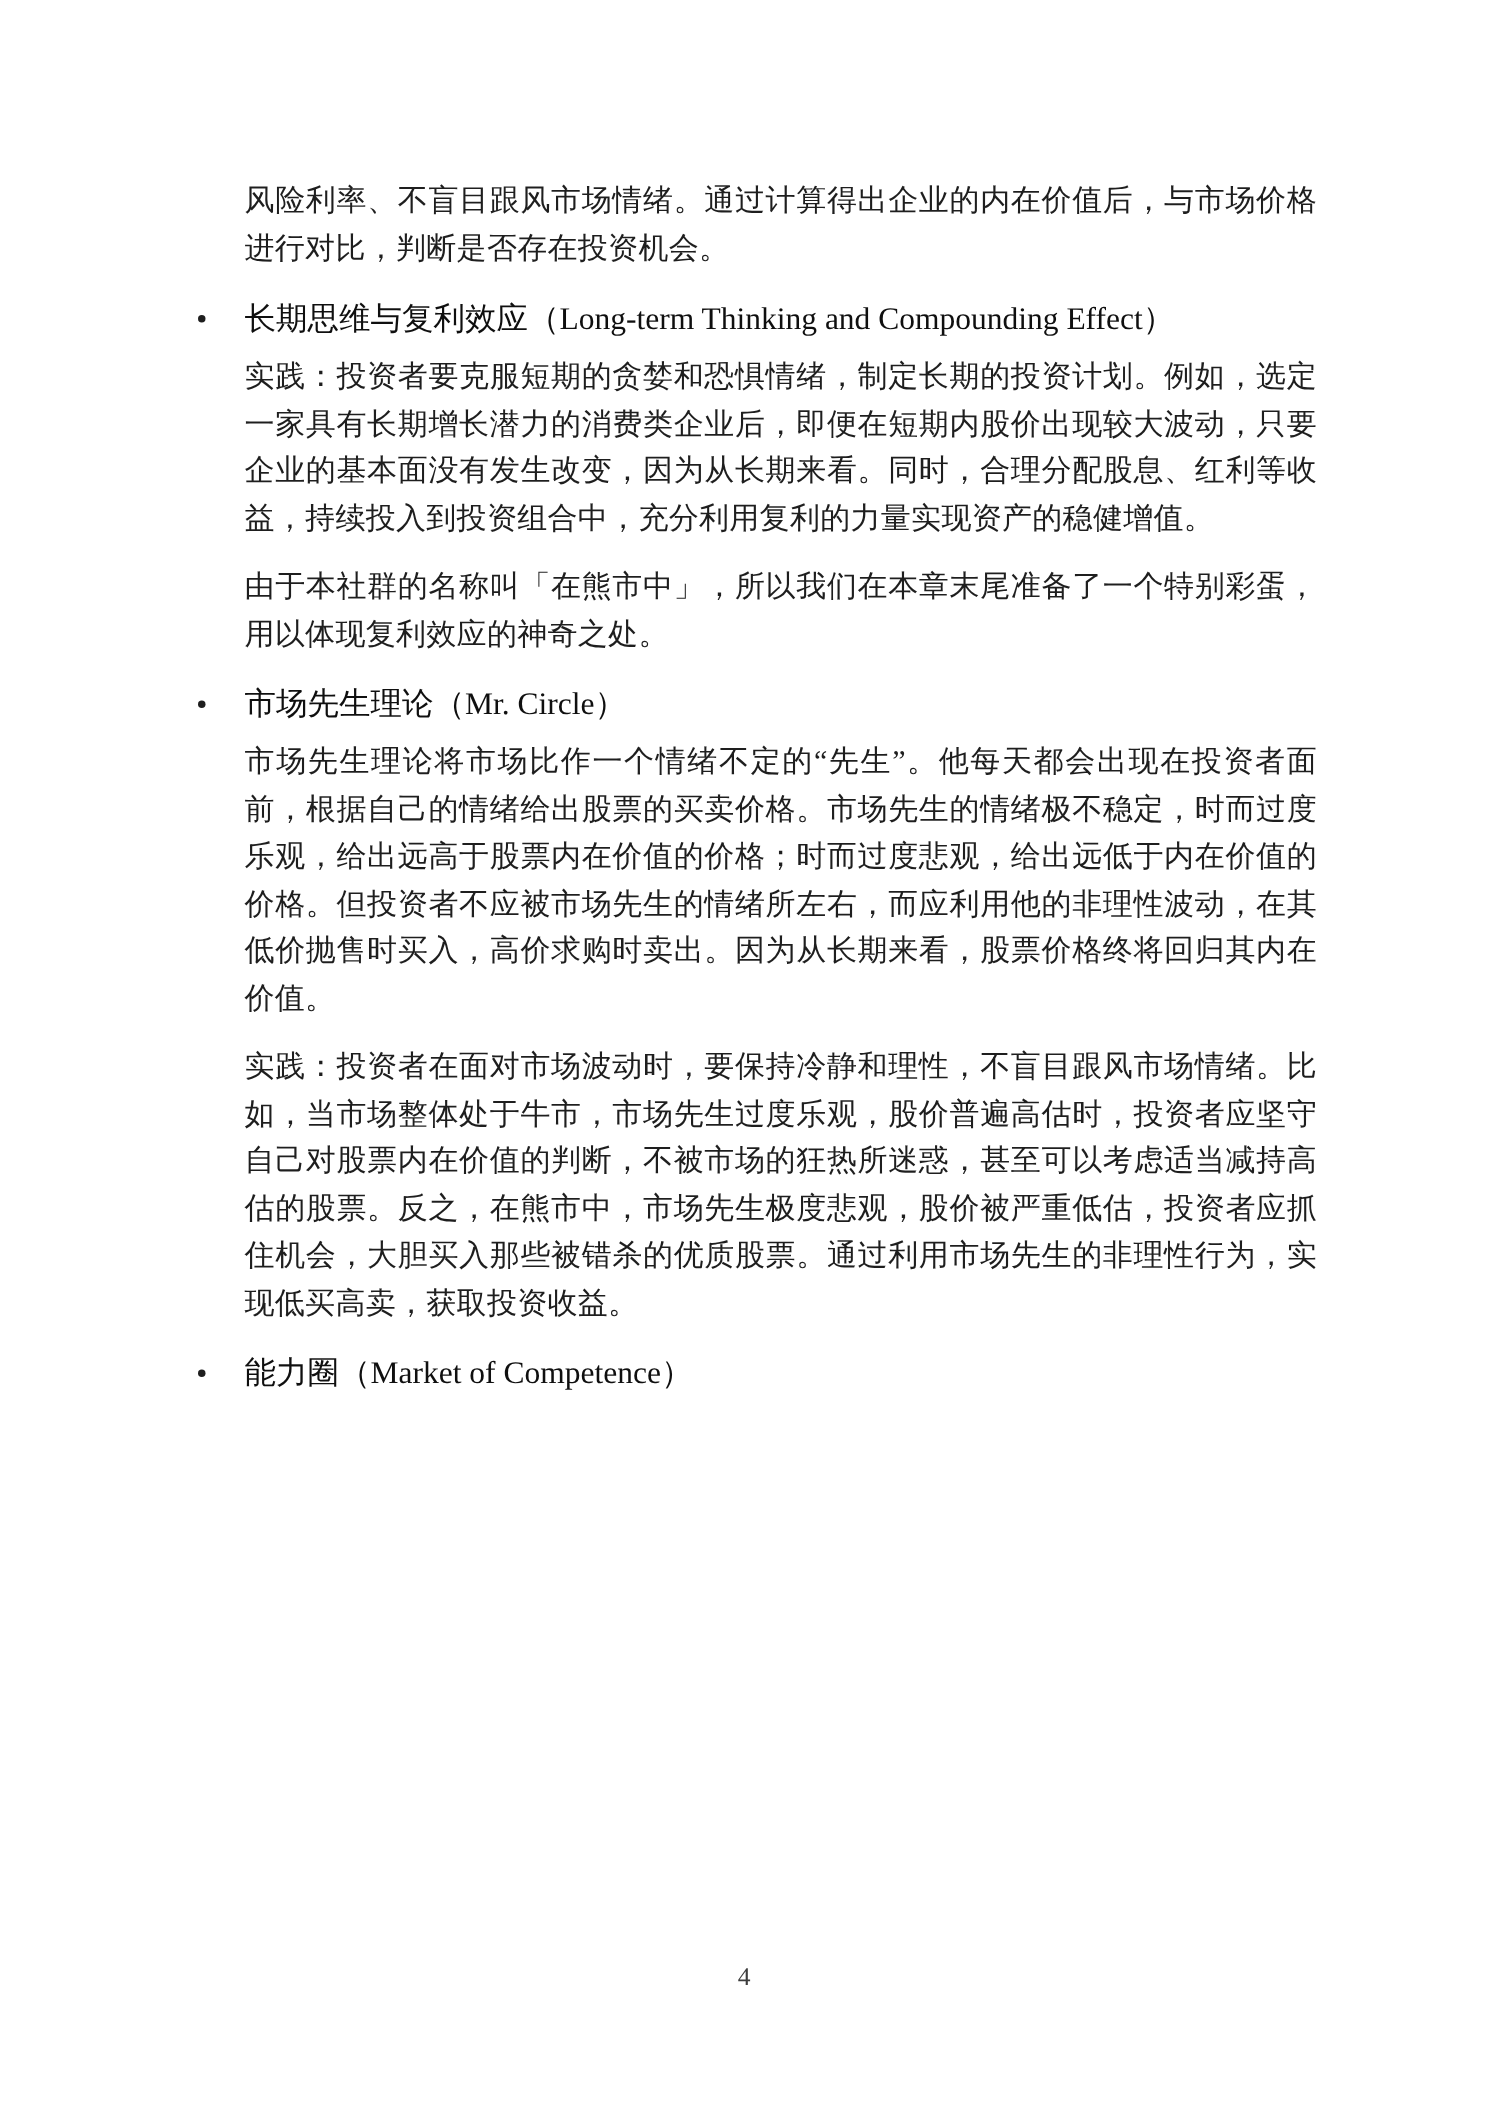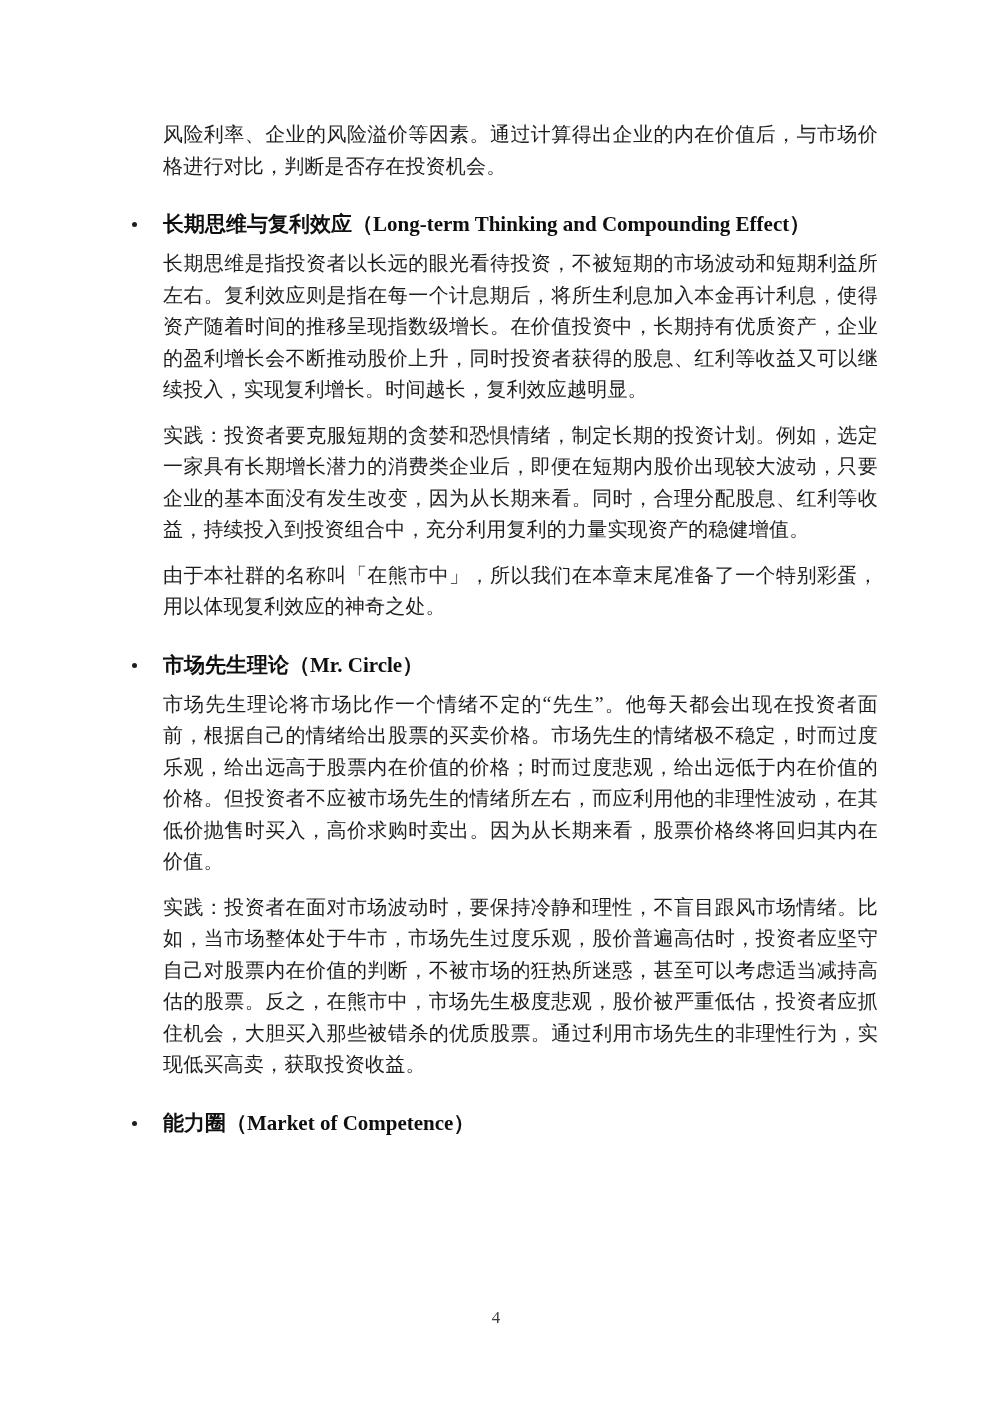--- a/index.html
+++ b/index.html
@@ -32,23 +32,23 @@
     text-justify: inter-ideograph;
     margin-top: 14px;
     color: #1e1e1e;
     letter-spacing: 0.2px;
   }
   .para.first { margin-top: 0; }
   .section-heading {
     position: relative;
     font-size: 21px;
     line-height: 32px;
-    font-weight: bold;
+    font-weight: normal;
     color: #0f0f0f;
-    margin-top: 26px;
+    margin-top: 14px;
     white-space: nowrap;
   }
   .section-heading + .para { margin-top: 8px; }
   .bullet-dot {
     position: absolute;
     left: -31px;
     top: 14px;
     width: 5px;
     height: 5px;
     border-radius: 50%;
@@ -63,28 +63,27 @@
     font-size: 17px;
     color: #3d3d3d;
   }
 </style>
 </head>
 <body>
 
 <div class="page">
   <div class="content">
 
-    <p class="para first">风险利率、企业的风险溢价等因素。通过计算得出企业的内在价值后，与市场价格进行对比，判断是否存在投资机会。</p>
+    <p class="para first">风险利率、不盲目跟风市场情绪。通过计算得出企业的内在价值后，与市场价格进行对比，判断是否存在投资机会。</p>
 
     <div>
       <h2 class="section-heading">
         <span class="bullet-dot"></span>
         <span>长期思维与复利效应（Long-term Thinking and Compounding Effect）</span>
       </h2>
-      <p class="para">长期思维是指投资者以长远的眼光看待投资，不被短期的市场波动和短期利益所左右。复利效应则是指在每一个计息期后，将所生利息加入本金再计利息，使得资产随着时间的推移呈现指数级增长。在价值投资中，长期持有优质资产，企业的盈利增长会不断推动股价上升，同时投资者获得的股息、红利等收益又可以继续投入，实现复利增长。时间越长，复利效应越明显。</p>
       <p class="para">实践：投资者要克服短期的贪婪和恐惧情绪，制定长期的投资计划。例如，选定一家具有长期增长潜力的消费类企业后，即便在短期内股价出现较大波动，只要企业的基本面没有发生改变，因为从长期来看。同时，合理分配股息、红利等收益，持续投入到投资组合中，充分利用复利的力量实现资产的稳健增值。</p>
       <p class="para">由于本社群的名称叫「在熊市中」，所以我们在本章末尾准备了一个特别彩蛋，用以体现复利效应的神奇之处。</p>
     </div>
 
     <div>
       <h2 class="section-heading">
         <span class="bullet-dot"></span>
         <span>市场先生理论（Mr. Circle）</span>
       </h2>
       <p class="para">市场先生理论将市场比作一个情绪不定的“先生”。他每天都会出现在投资者面前，根据自己的情绪给出股票的买卖价格。市场先生的情绪极不稳定，时而过度乐观，给出远高于股票内在价值的价格；时而过度悲观，给出远低于内在价值的价格。但投资者不应被市场先生的情绪所左右，而应利用他的非理性波动，在其低价抛售时买入，高价求购时卖出。因为从长期来看，股票价格终将回归其内在价值。</p>

